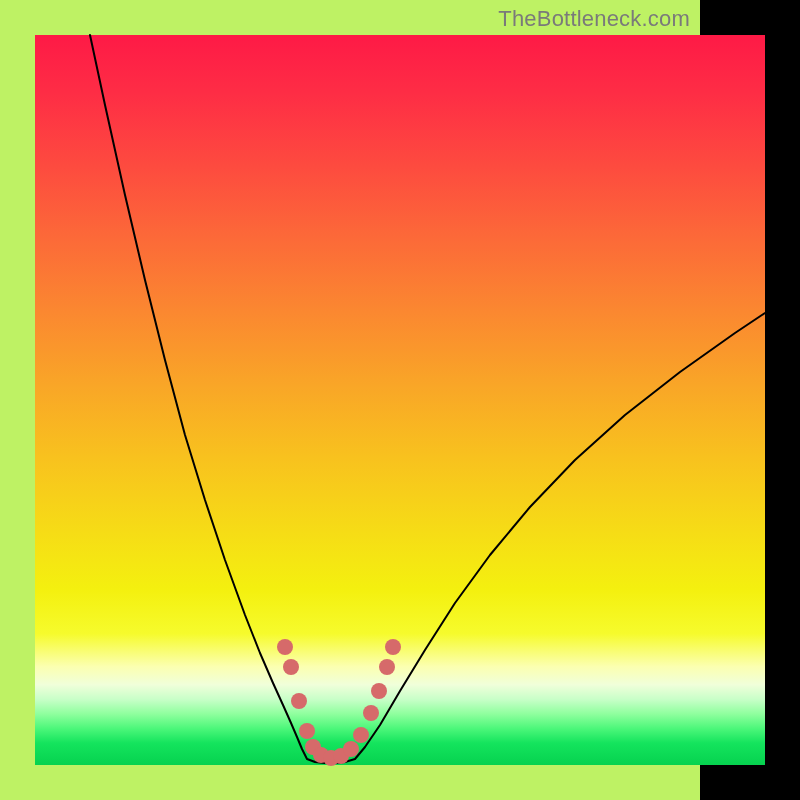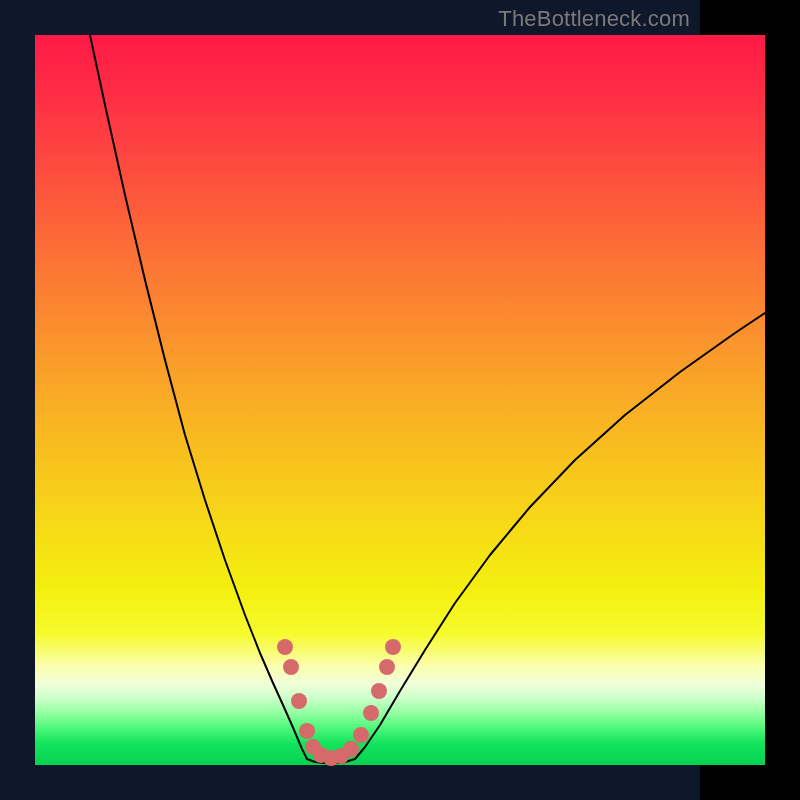--- a/index.html
+++ b/index.html
@@ -10,21 +10,21 @@
     background: #000;
     overflow: hidden;
     font-family: Arial, Helvetica, sans-serif;
   }
   .frame {
     position: absolute;
     left: 0;
     top: 0;
     width: 700px;
     height: 800px;
-    background: #0f172a;
+    background: #bef264;
   }
   .plot {
     position: absolute;
     left: 35px;
     top: 35px;
     width: 730px;
     height: 730px;
     
     background: linear-gradient(
       to bottom,

